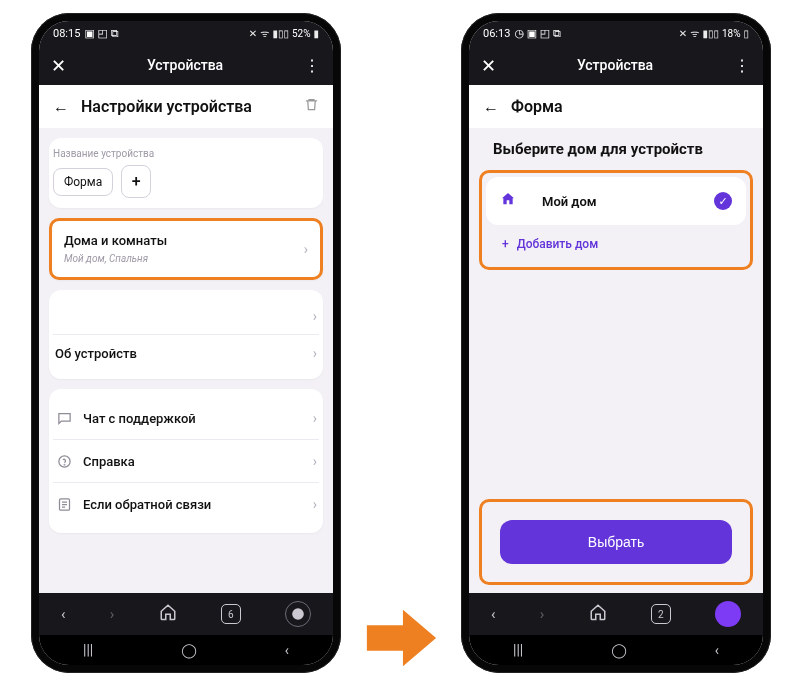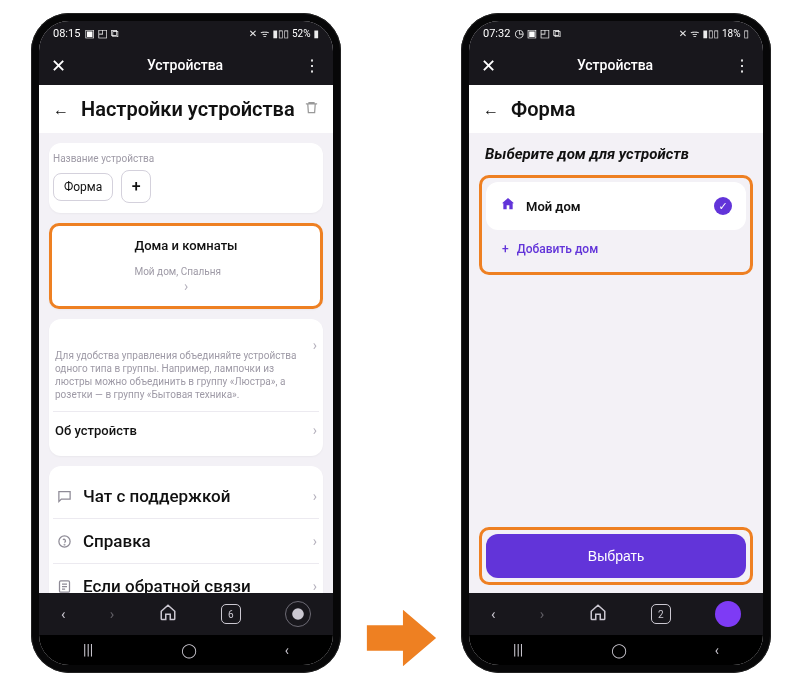--- a/index.html
+++ b/index.html
@@ -14,45 +14,45 @@
   .status-right .ico { font-size:10px; opacity:.92; }
   .notch-hole { width:10px; height:10px; border-radius:50%; background:#000; position:absolute; top:11px; left:50%; transform:translateX(-50%); }
   .appbar { height:40px; background:#18171c; color:#fff; display:flex; align-items:center; justify-content:space-between; padding:0 12px; }
   .appbar .title { font-size:14px; font-weight:500; }
   .appbar .x { font-size:18px; }
   .dots { font-size:16px; letter-spacing:1px; }
   .content { flex:1; background:#f3f1f6; overflow:hidden; padding:0; }
   .section-header { background:#fff; padding:12px 14px; display:flex; align-items:center; justify-content:space-between; }
   .section-header .left { display:flex; align-items:center; gap:12px; }
   .section-header .back { font-size:16px; color:#111; }
-  .section-header h2 { font-size:20px; font-weight:600; color:#111; }
+  .section-header h2 { font-size:16px; font-weight:600; color:#111; }
   .trash { color:#999; font-size:15px; }
   .cards { padding:10px 10px 0 10px; display:flex; flex-direction:column; gap:10px; }
   .card { background:#fff; border-radius:12px; padding:10px 4px; box-shadow:0 1px 2px rgba(0,0,0,0.04); }
   .label-small { font-size:10px; color:#9e9aa6; margin-bottom:6px; }
   .chip-row { display:flex; align-items:center; gap:8px; }
   .chip { display:inline-flex; align-items:center; justify-content:center; border:1px solid #d4d1dc; border-radius:8px; padding:6px 10px; font-size:12px; color:#111; }
   .chip.plus { width:30px; font-size:16px; font-weight:500; }
   .row { display:flex; align-items:center; justify-content:space-between; padding:8px 2px; }
   .row .rl { display:flex; flex-direction:column; }
   .row .rl .t { font-size:13px; color:#111; font-weight:500; }
-  .row .rl .s { font-size:10px; color:#9e9aa6; margin-top:12px; line-height:1.3; }
+  .row .rl .s { font-size:10px; color:#9e9aa6; margin-top:4px; line-height:1.3;font-style:italic; }
   .chev { color:#b4b0bc; font-size:14px; }
   .highlight { border:3px solid #ee8022; border-radius:10px; }
   .list-row { display:flex; align-items:center; justify-content:space-between; padding:10px 2px; }
   .list-row .rl2 { display:flex; align-items:center; gap:10px; }
   .licon { width:18px; height:18px; display:flex; align-items:center; justify-content:center; color:#8e8b96; font-size:14px; }
-  .list-row .t { font-size:17px; color:#111; font-weight:500; }
+  .list-row .t { font-size:13px; color:#111; font-weight:500; }
   .divider { height:1px; background:#eceaf0; margin:2px 0; }
-  .hometitle { padding:12px 16px 4px 16px;font-style:italic; }
+  .hometitle { padding:12px 16px 4px 24px; }
   .hometitle h2 { font-size:15px; font-weight:700; color:#111; }
   .hometitle .sub { font-size:10px; color:#9e9aa6; margin-top:4px; line-height:1.35; }
   .home-card { margin:8px 10px 0 10px; }
   .home-row { background:#fff; border-radius:12px; padding:14px 14px; display:flex; align-items:center; justify-content:space-between; }
-  .home-row .hl { display:flex; align-items:center; gap:10px; }
+  .home-row .hl { display:flex; align-items:center; gap:26px; }
   .home-row .hl .hicon { color:#6234d9; font-size:15px; }
   .home-row .hl .t { font-size:13px; font-weight:600; color:#111; }
   .check { width:18px; height:18px; border-radius:50%; background:#6234d9; display:flex; align-items:center; justify-content:center; color:#fff; font-size:11px; }
   .addh { padding:12px 16px; display:flex; align-items:center; gap:8px; color:#6234d9; font-size:12px; font-weight:500; }
   .spacer { flex:1; }
   .btn-footer { margin:0 12px 12px 12px; }
   .btn { background:#6234d9; color:#fff; border:none; width:100%; border-radius:12px; padding:14px; font-size:14px; font-weight:500; }
   .navbar { height:42px; background:#18171c; display:flex; align-items:center; justify-content:space-around; color:#fff; }
   .navbar .navi { font-size:15px; color:#cbc8d1; }
   .navbar .navi.home { font-size:17px; }
@@ -107,33 +107,32 @@
 
           <div class="card">
             <div class="label-small">Название устройства</div>
             <div class="chip-row">
               <div class="chip">Форма</div>
               <div class="chip plus">+</div>
             </div>
           </div>
 
           <div class="card highlight" style="padding:10px 12px;">
-            <div class="row" style="padding:2px 0;flex-direction:column;">
+            <div class="row" style="padding:2px 0;">
               <div class="rl">
                 <span class="t">Дома и комнаты</span>
                 <span class="s">Мой дом, Спальня</span>
               </div>
               <span class="chev">›</span>
             </div>
           </div>
 
           <div class="card">
             <div class="row" style="align-items:flex-start;">
               <div class="rl">
-                <span class="s">Для удобства управления объединяйте устройства одного типа в группы. Например, лампочки из люстры можно объединить в группу «Люстра», а розетки — в группу «Бытовая техника».</span>
               </div>
               <span class="chev">›</span>
             </div>
             <div class="divider"></div>
             <div class="row">
               <div class="rl">
                 <span class="t">Об устройств</span>
               </div>
               <span class="chev">›</span>
             </div>
@@ -212,21 +211,21 @@
     <svg class="arrow-svg" viewBox="0 0 80 70">
       <path d="M 5 22 L 42 22 L 42 6 L 76 35 L 42 64 L 42 48 L 5 48 Z" fill="#ee8022"></path>
     </svg>
   </div>
 
   <div class="phone">
     <div class="notch-hole"></div>
     <div class="screen">
       <div class="statusbar">
         <div class="status-left">
-          <span>07:32</span>
+          <span>06:13</span>
           <span class="ico">◷ ▣ ◰ ⧉</span>
         </div>
         <div class="status-right">
           <span class="ico">✕</span>
           <span class="ico">ᯤ</span>
           <span class="ico">▮▯▯</span>
           <span>18%</span>
           <span class="ico">▯</span>
         </div>
       </div>
@@ -262,21 +261,21 @@
             <div class="check">✓</div>
           </div>
           <div class="addh">
             <span>+</span>
             <span>Добавить дом</span>
           </div>
         </div>
 
         <div class="spacer"></div>
 
-        <div class="highlight" style="margin:0 10px 8px 10px; padding:4px;">
+        <div class="highlight" style="margin:0 10px 8px 10px; padding:18px;">
           <div class="btn-footer" style="margin:0;">
             <button class="btn">Выбрать</button>
           </div>
         </div>
       </div>
 
       <div class="navbar">
         <span class="navi">‹</span>
         <span class="navi" style="opacity:.4;">›</span>
         <span class="navi home">

